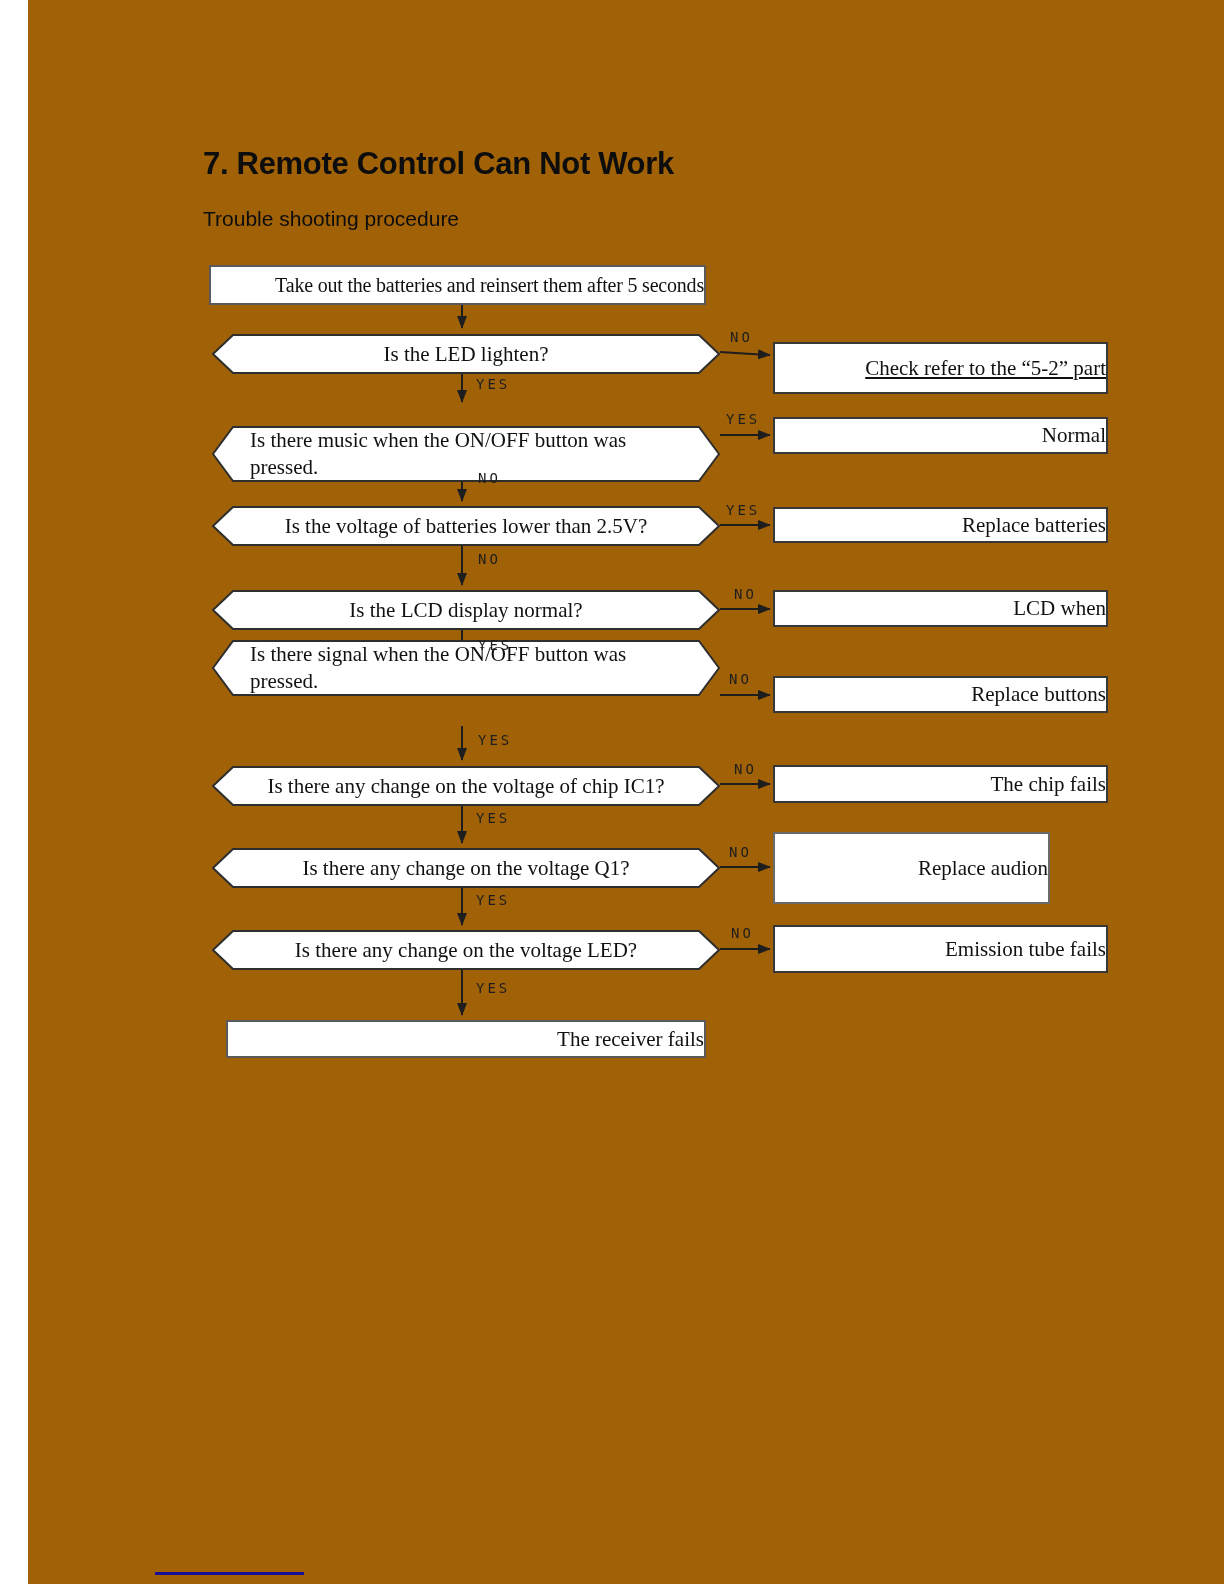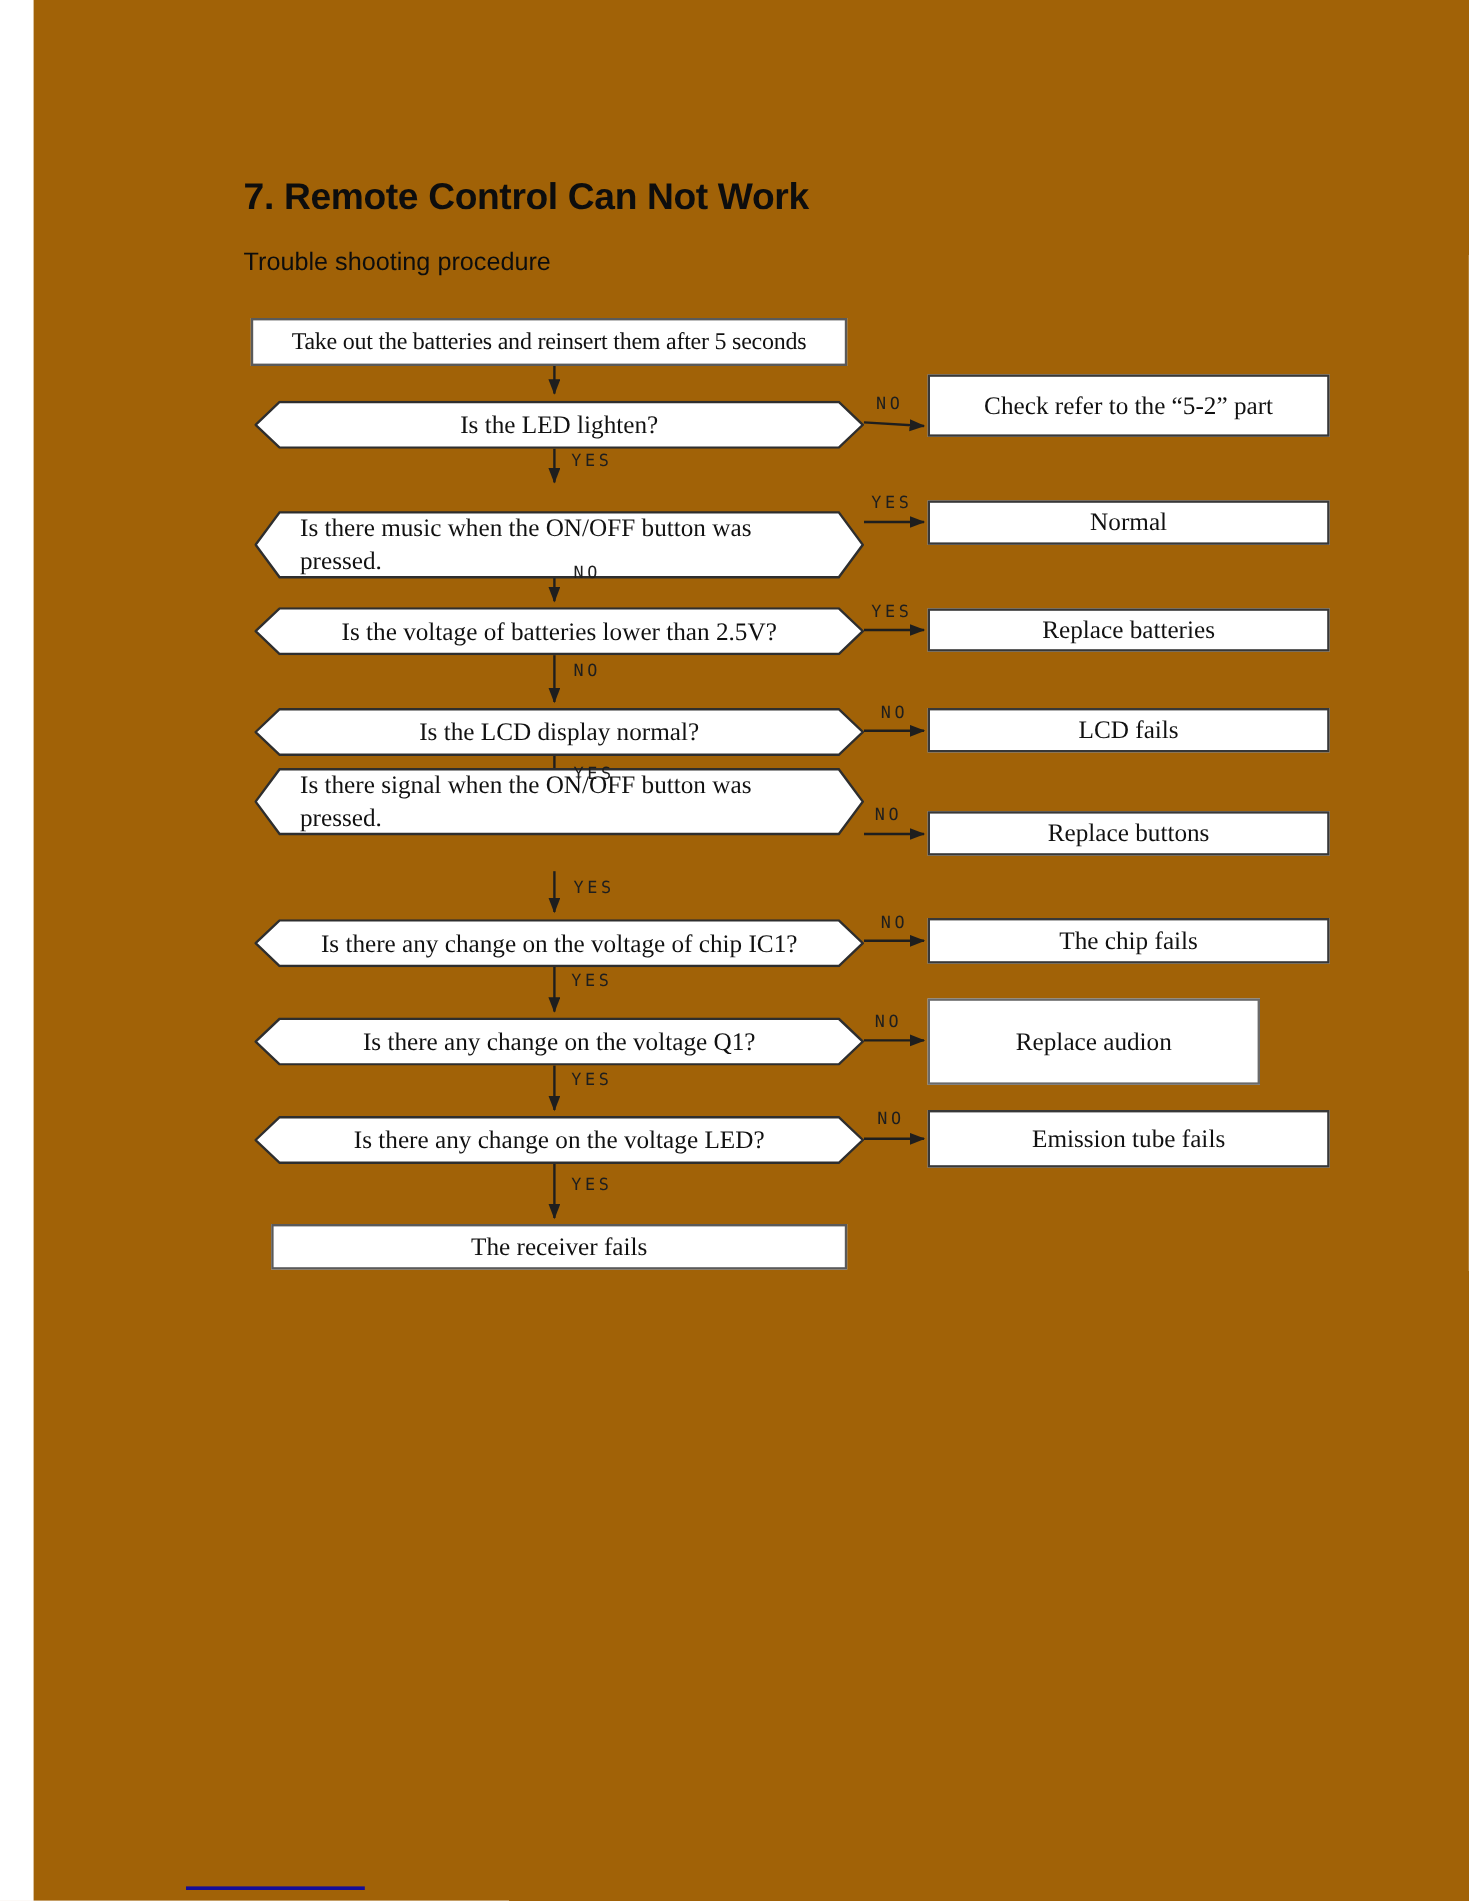--- a/index.html
+++ b/index.html
@@ -14,21 +14,21 @@
   }
   .subtitle {
     position:absolute; left:175px; top:207px;
     font-family:"Liberation Sans", sans-serif; font-size:21px; color:#0d0d0d;
     white-space:nowrap;
   }
   .arrows { position:absolute; left:0; top:0; }
   .rect {
     position:absolute; background:#ffffff; box-sizing:border-box;
     border:2px solid #383838; display:flex; align-items:center;
-    justify-content:center; font-size:21px; text-align:center;
+    justify-content:flex-end; font-size:21px; text-align:center;
     white-space:nowrap;
   }
   .rect.start { border:2px solid #5a5a5a; font-size:20px; letter-spacing:-0.2px; }
   .hex { position:absolute; }
   .hex svg { display:block; }
   .hex .txt {
     position:absolute; left:0; top:0; right:0; bottom:0;
     display:flex; align-items:center; justify-content:center;
     font-size:21px; line-height:27px;
   }
@@ -129,31 +129,31 @@
     <div class="txt">Is there any change on the voltage Q1?</div>
   </div>
 
   <div class="hex" style="left:184px; top:930px;">
     <svg width="508" height="40">
       <polygon points="1,20 21,1 487,1 507,20 487,39 21,39" fill="#ffffff" stroke="#2e2e2e" stroke-width="2"></polygon>
     </svg>
     <div class="txt">Is there any change on the voltage LED?</div>
   </div>
 
-  <div class="rect" style="left:745px; top:312px; width:335px; height:52px;">
+  <div class="rect" style="left:745px; top:342px; width:335px; height:52px;text-decoration:underline;">
     <span>Check refer to the “5-2” part</span>
   </div>
   <div class="rect" style="left:745px; top:417px; width:335px; height:37px;">
     <span>Normal</span>
   </div>
   <div class="rect" style="left:745px; top:507px; width:335px; height:36px;">
     <span>Replace batteries</span>
   </div>
   <div class="rect" style="left:745px; top:590px; width:335px; height:37px;">
-    <span>LCD fails</span>
+    <span>LCD when</span>
   </div>
   <div class="rect" style="left:745px; top:765px; width:335px; height:38px;">
     <span>The chip fails</span>
   </div>
   <div class="rect" style="left:745px; top:676px; width:335px; height:37px;">
     <span>Replace buttons</span>
   </div>
   <div class="rect" style="left:745px; top:832px; width:277px; height:72px; border-color:#6a6a6a;">
     <span>Replace audion</span>
   </div>

